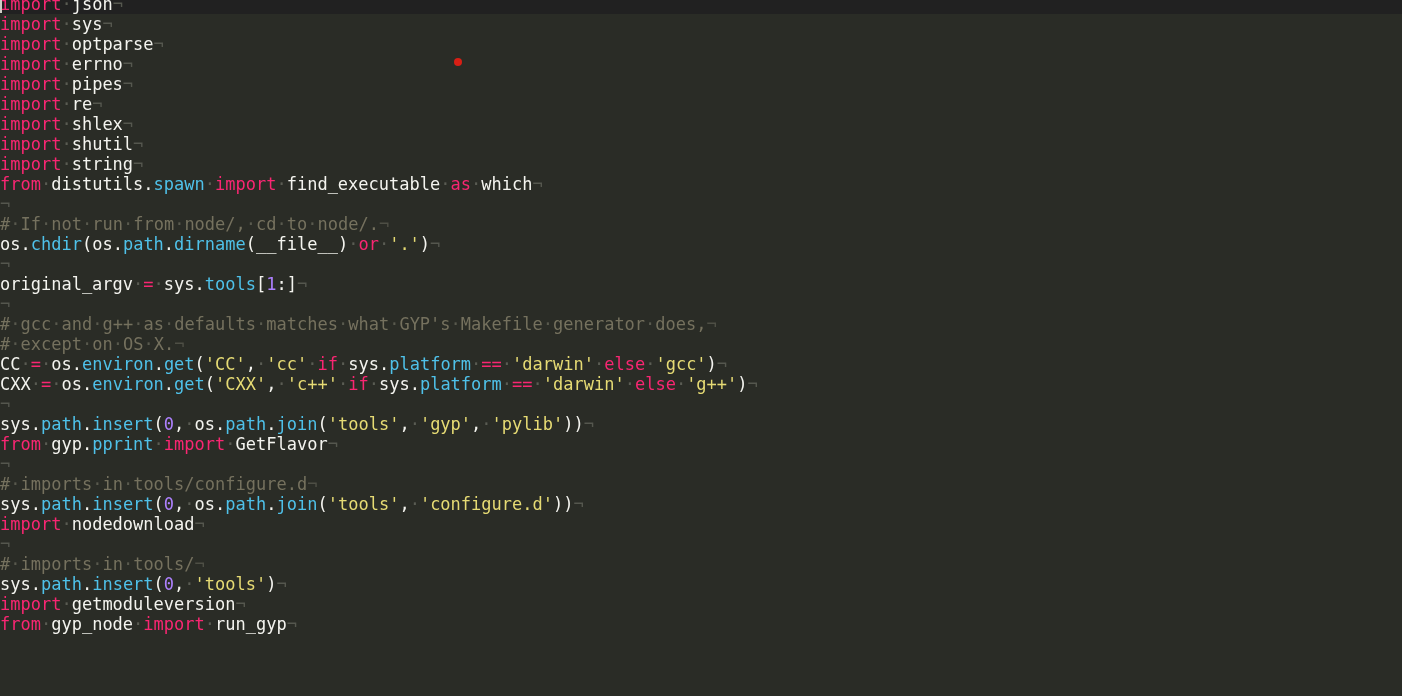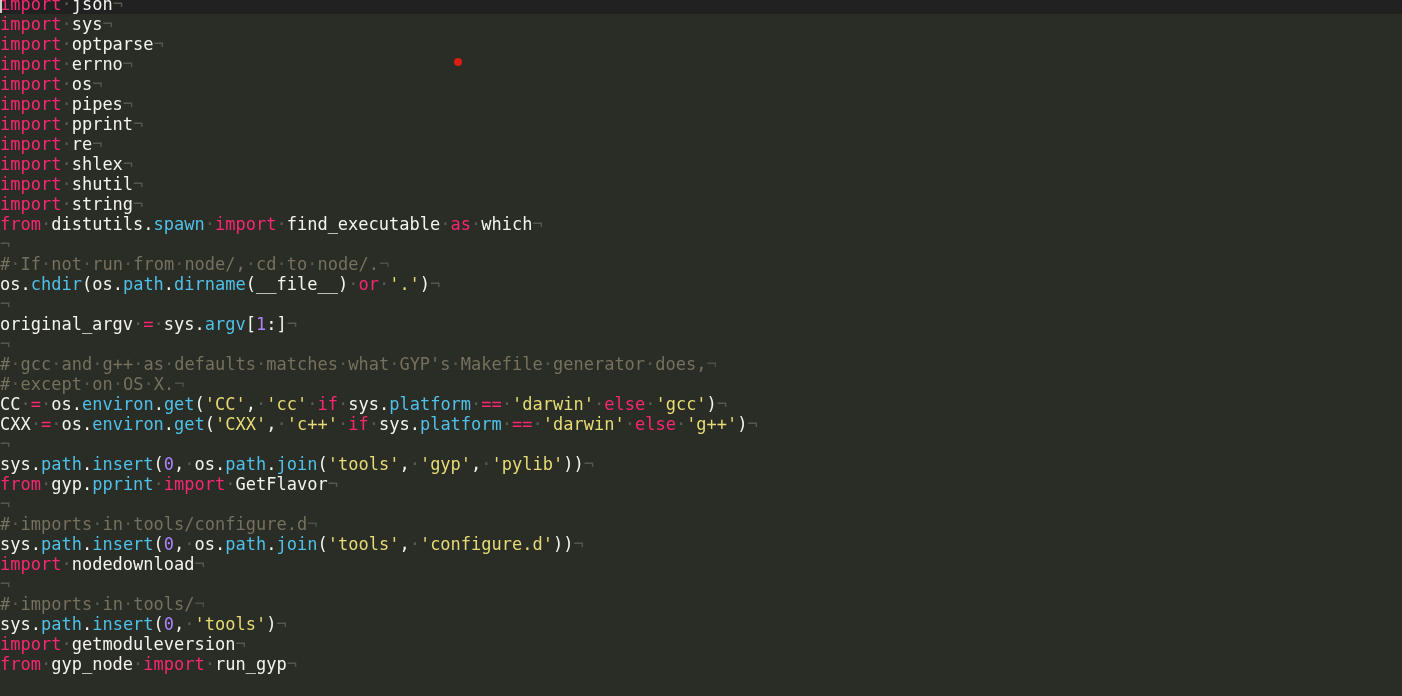--- a/index.html
+++ b/index.html
@@ -73,33 +73,31 @@
 </style>
 </head>
 <body style="background: rgb(42, 44, 38);">
 
 <div id="editor" style="background: rgb(42, 44, 38);">
   <div class="code-area">
       <div class="line current"><span class="kw">import</span><span class="sp">·</span><span class="ident">json</span><span class="eol">¬</span></div>
       <div class="line"><span class="kw">import</span><span class="sp">·</span><span class="ident">sys</span><span class="eol">¬</span></div>
       <div class="line"><span class="kw">import</span><span class="sp">·</span><span class="ident">optparse</span><span class="eol">¬</span></div>
       <div class="line"><span class="kw">import</span><span class="sp">·</span><span class="ident">errno</span><span class="eol">¬</span></div>
-      <div class="line"><span class="kw">import</span><span class="sp">·</span><span class="ident">os</span><span class="eol">¬</span></div>
       <div class="line"><span class="kw">import</span><span class="sp">·</span><span class="ident">pipes</span><span class="eol">¬</span></div>
-      <div class="line"><span class="kw">import</span><span class="sp">·</span><span class="ident">pprint</span><span class="eol">¬</span></div>
       <div class="line"><span class="kw">import</span><span class="sp">·</span><span class="ident">re</span><span class="eol">¬</span></div>
       <div class="line"><span class="kw">import</span><span class="sp">·</span><span class="ident">shlex</span><span class="eol">¬</span></div>
       <div class="line"><span class="kw">import</span><span class="sp">·</span><span class="ident">shutil</span><span class="eol">¬</span></div>
       <div class="line"><span class="kw">import</span><span class="sp">·</span><span class="ident">string</span><span class="eol">¬</span></div>
       <div class="line"><span class="kw">from</span><span class="sp">·</span><span class="ident">distutils</span><span class="punc">.</span><span class="fn">spawn</span><span class="sp">·</span><span class="kw">import</span><span class="sp">·</span><span class="ident">find_executable</span><span class="sp">·</span><span class="kw">as</span><span class="sp">·</span><span class="ident">which</span><span class="eol">¬</span></div>
       <div class="line"><span class="eol">¬</span></div>
       <div class="line"><span class="cmt"><span class="cmt">#</span><span class="sp">·</span><span class="cmt">If</span><span class="sp">·</span><span class="cmt">not</span><span class="sp">·</span><span class="cmt">run</span><span class="sp">·</span><span class="cmt">from</span><span class="sp">·</span><span class="cmt">node/,</span><span class="sp">·</span><span class="cmt">cd</span><span class="sp">·</span><span class="cmt">to</span><span class="sp">·</span><span class="cmt">node/.</span><span class="eol">¬</span></span></div>
       <div class="line"><span class="ident">os</span><span class="punc">.</span><span class="fn">chdir</span><span class="punc">(</span><span class="ident">os</span><span class="punc">.</span><span class="fn">path</span><span class="punc">.</span><span class="fn">dirname</span><span class="punc">(</span><span class="ident">__file__</span><span class="punc">)</span><span class="sp">·</span><span class="kw">or</span><span class="sp">·</span><span class="str">'.'</span><span class="punc">)</span><span class="eol">¬</span></div>
       <div class="line"><span class="eol">¬</span></div>
-      <div class="line"><span class="ident">original_argv</span><span class="sp">·</span><span class="op">=</span><span class="sp">·</span><span class="ident">sys</span><span class="punc">.</span><span class="fn">argv</span><span class="punc">[</span><span class="num">1</span><span class="punc">:]</span><span class="eol">¬</span></div>
+      <div class="line"><span class="ident">original_argv</span><span class="sp">·</span><span class="op">=</span><span class="sp">·</span><span class="ident">sys</span><span class="punc">.</span><span class="fn">tools</span><span class="punc">[</span><span class="num">1</span><span class="punc">:]</span><span class="eol">¬</span></div>
       <div class="line"><span class="eol">¬</span></div>
       <div class="line"><span class="cmt"><span class="cmt">#</span><span class="sp">·</span><span class="cmt">gcc</span><span class="sp">·</span><span class="cmt">and</span><span class="sp">·</span><span class="cmt">g++</span><span class="sp">·</span><span class="cmt">as</span><span class="sp">·</span><span class="cmt">defaults</span><span class="sp">·</span><span class="cmt">matches</span><span class="sp">·</span><span class="cmt">what</span><span class="sp">·</span><span class="cmt">GYP's</span><span class="sp">·</span><span class="cmt">Makefile</span><span class="sp">·</span><span class="cmt">generator</span><span class="sp">·</span><span class="cmt">does,</span><span class="eol">¬</span></span></div>
       <div class="line"><span class="cmt"><span class="cmt">#</span><span class="sp">·</span><span class="cmt">except</span><span class="sp">·</span><span class="cmt">on</span><span class="sp">·</span><span class="cmt">OS</span><span class="sp">·</span><span class="cmt">X.</span><span class="eol">¬</span></span></div>
       <div class="line"><span class="ident">CC</span><span class="sp">·</span><span class="op">=</span><span class="sp">·</span><span class="ident">os</span><span class="punc">.</span><span class="fn">environ</span><span class="punc">.</span><span class="fn">get</span><span class="punc">(</span><span class="str">'CC'</span><span class="punc">,</span><span class="sp">·</span><span class="str">'cc'</span><span class="sp">·</span><span class="kw">if</span><span class="sp">·</span><span class="ident">sys</span><span class="punc">.</span><span class="fn">platform</span><span class="sp">·</span><span class="op">==</span><span class="sp">·</span><span class="str">'darwin'</span><span class="sp">·</span><span class="kw">else</span><span class="sp">·</span><span class="str">'gcc'</span><span class="punc">)</span><span class="eol">¬</span></div>
       <div class="line"><span class="ident">CXX</span><span class="sp">·</span><span class="op">=</span><span class="sp">·</span><span class="ident">os</span><span class="punc">.</span><span class="fn">environ</span><span class="punc">.</span><span class="fn">get</span><span class="punc">(</span><span class="str">'CXX'</span><span class="punc">,</span><span class="sp">·</span><span class="str">'c++'</span><span class="sp">·</span><span class="kw">if</span><span class="sp">·</span><span class="ident">sys</span><span class="punc">.</span><span class="fn">platform</span><span class="sp">·</span><span class="op">==</span><span class="sp">·</span><span class="str">'darwin'</span><span class="sp">·</span><span class="kw">else</span><span class="sp">·</span><span class="str">'g++'</span><span class="punc">)</span><span class="eol">¬</span></div>
       <div class="line"><span class="eol">¬</span></div>
       <div class="line"><span class="ident">sys</span><span class="punc">.</span><span class="fn">path</span><span class="punc">.</span><span class="fn">insert</span><span class="punc">(</span><span class="num">0</span><span class="punc">,</span><span class="sp">·</span><span class="ident">os</span><span class="punc">.</span><span class="fn">path</span><span class="punc">.</span><span class="fn">join</span><span class="punc">(</span><span class="str">'tools'</span><span class="punc">,</span><span class="sp">·</span><span class="str">'gyp'</span><span class="punc">,</span><span class="sp">·</span><span class="str">'pylib'</span><span class="punc">))</span><span class="eol">¬</span></div>
       <div class="line"><span class="kw">from</span><span class="sp">·</span><span class="ident">gyp</span><span class="punc">.</span><span class="fn">pprint</span><span class="sp">·</span><span class="kw">import</span><span class="sp">·</span><span class="ident">GetFlavor</span><span class="eol">¬</span></div>
       <div class="line"><span class="eol">¬</span></div>
       <div class="line"><span class="cmt"><span class="cmt">#</span><span class="sp">·</span><span class="cmt">imports</span><span class="sp">·</span><span class="cmt">in</span><span class="sp">·</span><span class="cmt">tools/configure.d</span><span class="eol">¬</span></span></div>

